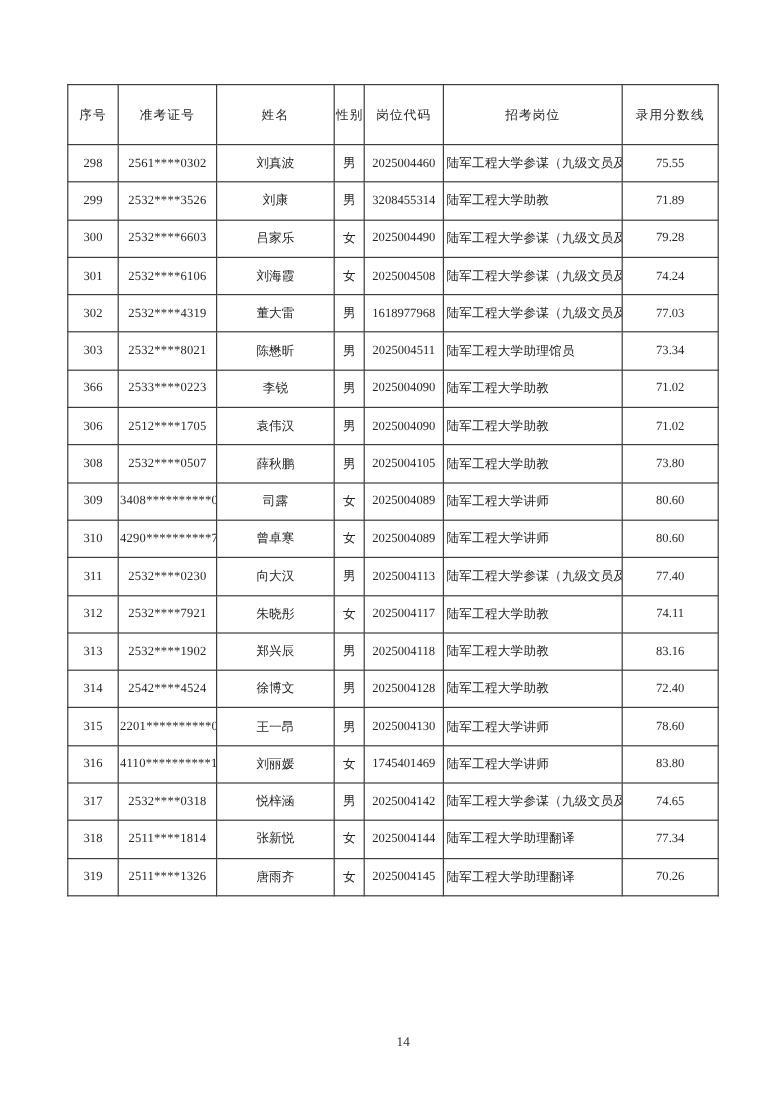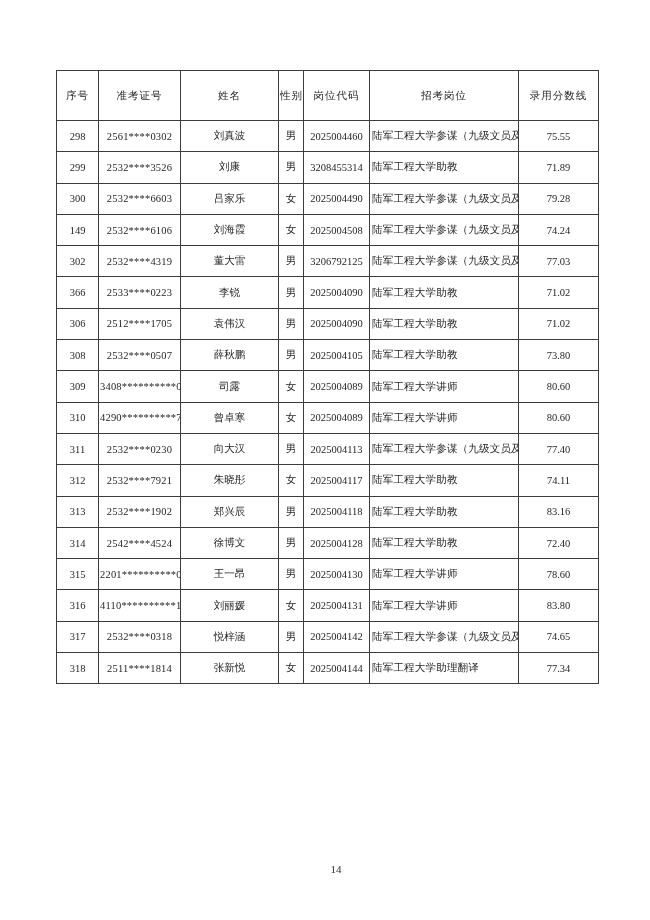--- a/index.html
+++ b/index.html
@@ -112,36 +112,45 @@
         <tr>
           <td class="col-index">300</td>
           <td class="col-ticket">2532****6603</td>
           <td class="col-name">吕家乐</td>
           <td class="col-gender">女</td>
           <td class="col-code">2025004490</td>
           <td class="col-position">陆军工程大学参谋（九级文员及以下）</td>
           <td class="col-score">79.28</td>
         </tr>
         <tr>
-          <td class="col-index">149</td>
+          <td class="col-index">301</td>
           <td class="col-ticket">2532****6106</td>
           <td class="col-name">刘海霞</td>
           <td class="col-gender">女</td>
           <td class="col-code">2025004508</td>
           <td class="col-position">陆军工程大学参谋（九级文员及以下）</td>
           <td class="col-score">74.24</td>
         </tr>
         <tr>
           <td class="col-index">302</td>
           <td class="col-ticket">2532****4319</td>
           <td class="col-name">董大雷</td>
           <td class="col-gender">男</td>
-          <td class="col-code">3206792125</td>
+          <td class="col-code">1618977968</td>
           <td class="col-position">陆军工程大学参谋（九级文员及以下）</td>
           <td class="col-score">77.03</td>
+        </tr>
+        <tr>
+          <td class="col-index">303</td>
+          <td class="col-ticket">2532****8021</td>
+          <td class="col-name">陈懋昕</td>
+          <td class="col-gender">男</td>
+          <td class="col-code">2025004511</td>
+          <td class="col-position">陆军工程大学助理馆员</td>
+          <td class="col-score">73.34</td>
         </tr>
         <tr>
           <td class="col-index">366</td>
           <td class="col-ticket">2533****0223</td>
           <td class="col-name">李锐</td>
           <td class="col-gender">男</td>
           <td class="col-code">2025004090</td>
           <td class="col-position">陆军工程大学助教</td>
           <td class="col-score">71.02</td>
         </tr>
@@ -224,21 +233,21 @@
           <td class="col-gender">男</td>
           <td class="col-code">2025004130</td>
           <td class="col-position">陆军工程大学讲师</td>
           <td class="col-score">78.60</td>
         </tr>
         <tr>
           <td class="col-index">316</td>
           <td class="col-ticket">4110**********1660</td>
           <td class="col-name">刘丽媛</td>
           <td class="col-gender">女</td>
-          <td class="col-code">2025004131</td>
+          <td class="col-code">1745401469</td>
           <td class="col-position">陆军工程大学讲师</td>
           <td class="col-score">83.80</td>
         </tr>
         <tr>
           <td class="col-index">317</td>
           <td class="col-ticket">2532****0318</td>
           <td class="col-name">悦梓涵</td>
           <td class="col-gender">男</td>
           <td class="col-code">2025004142</td>
           <td class="col-position">陆军工程大学参谋（九级文员及以下）</td>
@@ -246,18 +255,27 @@
         </tr>
         <tr>
           <td class="col-index">318</td>
           <td class="col-ticket">2511****1814</td>
           <td class="col-name">张新悦</td>
           <td class="col-gender">女</td>
           <td class="col-code">2025004144</td>
           <td class="col-position">陆军工程大学助理翻译</td>
           <td class="col-score">77.34</td>
         </tr>
+        <tr>
+          <td class="col-index">319</td>
+          <td class="col-ticket">2511****1326</td>
+          <td class="col-name">唐雨齐</td>
+          <td class="col-gender">女</td>
+          <td class="col-code">2025004145</td>
+          <td class="col-position">陆军工程大学助理翻译</td>
+          <td class="col-score">70.26</td>
+        </tr>
       </tbody>
   </table>
 
   <div class="page-footer">14</div>
 
 </div>
 
 </body></html>

